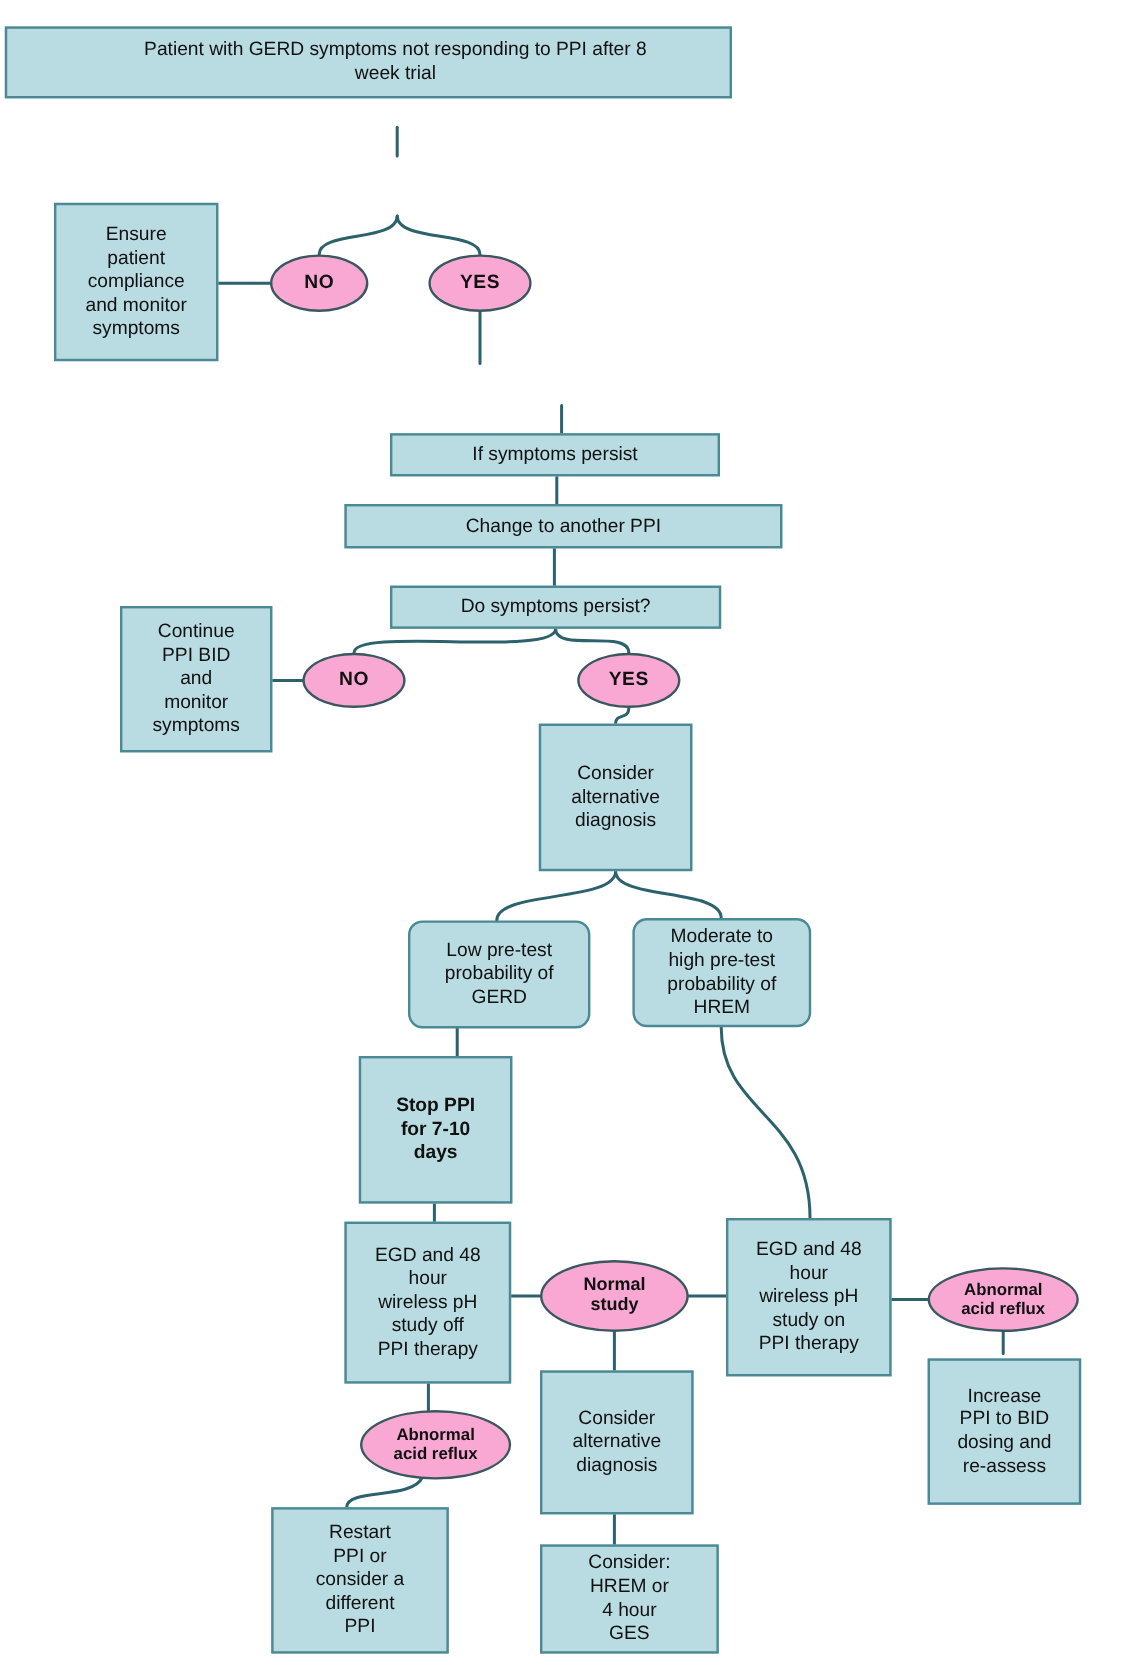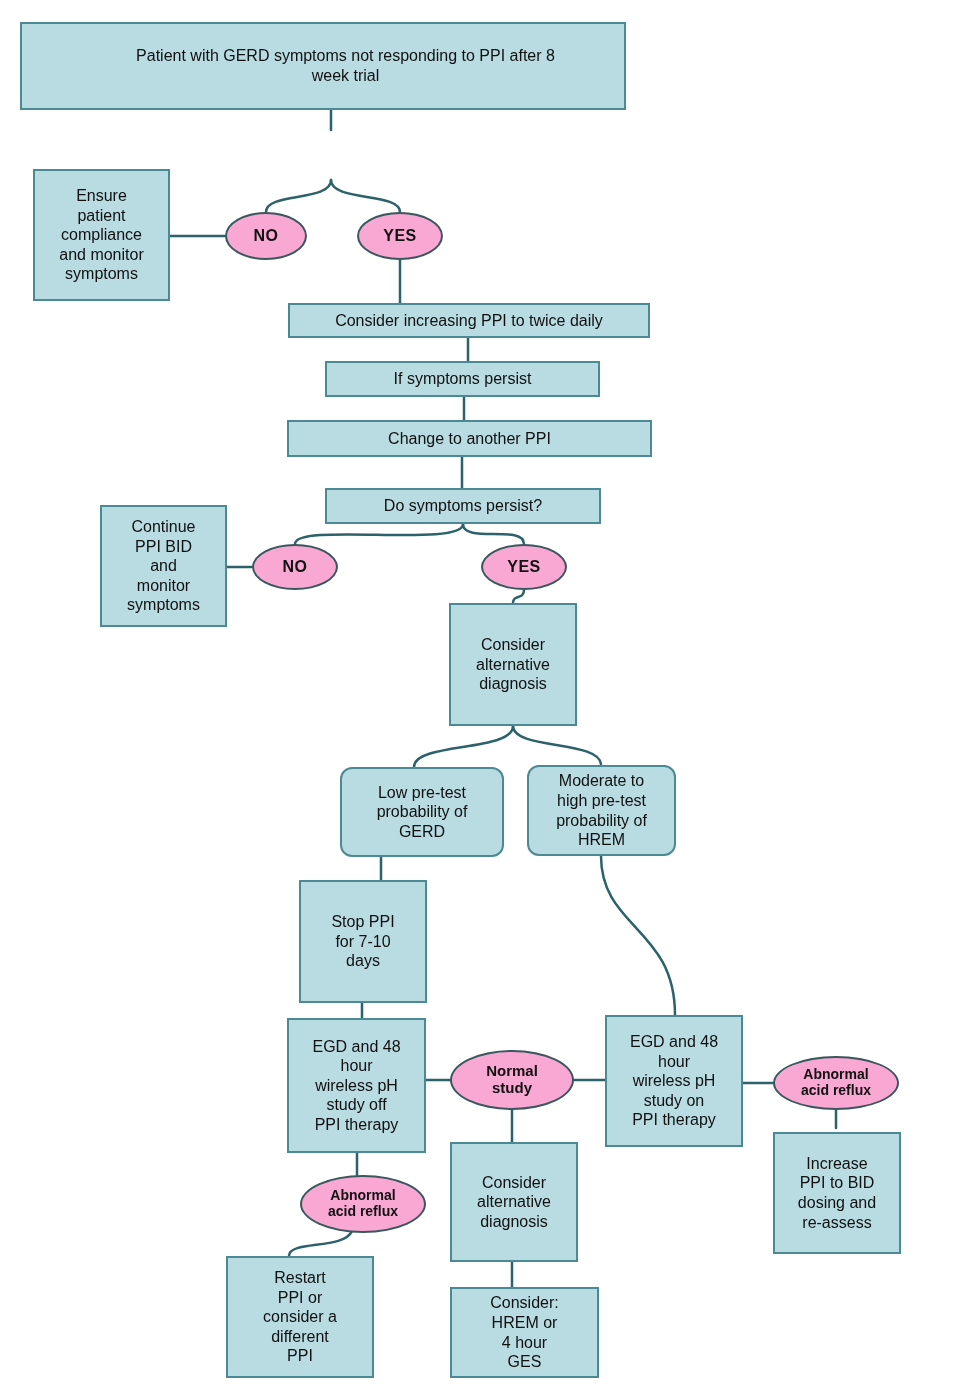--- a/index.html
+++ b/index.html
@@ -19,36 +19,36 @@
   }
   .rounded{border-radius:12px;}
   .oval{
     background:#f9a8d4;border:2px solid #3a575e;border-radius:50%;
     font-weight:bold;font-size:15px;line-height:1.12;
   }
   .oval.small{font-size:16px;letter-spacing:.5px;}
   .oval.tight{font-size:14px;}
 
   
-  #n-start{left:20px;top:22px;width:606px;height:88px;padding-left:45px;}
+  #n-start{left:4px;top:22px;width:606px;height:60px;padding-left:45px;}
   #n-is-ppi{left:200px;top:130px;width:260px;height:50px;}
-  #n-ensure{left:33px;top:169px;width:137px;height:132px;}
+  #n-ensure{left:45px;top:169px;width:137px;height:132px;}
   #n-no-1{left:225px;top:212px;width:82px;height:48px;}
   #n-yes-1{left:357px;top:212px;width:86px;height:48px;}
   #n-consider-increasing{left:288px;top:303px;width:362px;height:35px;}
   #n-if-symptoms{left:325px;top:361px;width:275px;height:36px;}
   #n-change-ppi{left:287px;top:420px;width:365px;height:37px;}
   #n-do-symptoms{left:325px;top:488px;width:276px;height:36px;}
   #n-continue-ppi{left:100px;top:505px;width:127px;height:122px;}
   #n-no-2{left:252px;top:544px;width:86px;height:46px;}
   #n-yes-2{left:481px;top:544px;width:86px;height:46px;}
   #n-consider-alt-1{left:449px;top:603px;width:128px;height:123px;}
-  #n-low-pretest{left:340px;top:767px;width:164px;height:90px;}
+  #n-low-pretest{left:340px;top:767px;width:152px;height:90px;}
   #n-mod-pretest{left:527px;top:765px;width:149px;height:91px;}
-  #n-stop-ppi{left:299px;top:880px;width:128px;height:123px;}
+  #n-stop-ppi{left:299px;top:880px;width:128px;height:123px;font-weight:bold;}
   #n-egd-off{left:287px;top:1018px;width:139px;height:135px;}
   #n-normal-study{left:450px;top:1050px;width:124px;height:60px;}
   #n-egd-on{left:605px;top:1015px;width:138px;height:132px;}
   #n-abnormal-right{left:773px;top:1056px;width:126px;height:54px;}
   #n-increase-ppi{left:773px;top:1132px;width:128px;height:122px;}
   #n-abnormal-left{left:300px;top:1175px;width:126px;height:58px;}
   #n-restart-ppi{left:226px;top:1256px;width:148px;height:122px;}
   #n-consider-alt-2{left:450px;top:1142px;width:128px;height:120px;}
   #n-consider-hrem{left:450px;top:1287px;width:149px;height:91px;}
 </style>
@@ -87,21 +87,20 @@
 
   <div class="node box" id="n-start">Patient with GERD symptoms not responding to PPI after 8
 week trial</div>
   <div class="node box" id="n-ensure">Ensure
 patient
 compliance
 and monitor
 symptoms</div>
   <div class="node oval small" id="n-no-1">NO</div>
   <div class="node oval small" id="n-yes-1">YES</div>
-  <div class="node box" id="n-consider-increasing">Consider increasing PPI to twice daily</div>
   <div class="node box" id="n-if-symptoms">If symptoms persist</div>
   <div class="node box" id="n-do-symptoms">Do symptoms persist?</div>
   <div class="node box" id="n-change-ppi">Change to another PPI</div>
   <div class="node box" id="n-continue-ppi">Continue
 PPI BID
 and
 monitor
 symptoms</div>
   <div class="node oval small" id="n-no-2">NO</div>
   <div class="node oval small" id="n-yes-2">YES</div>

